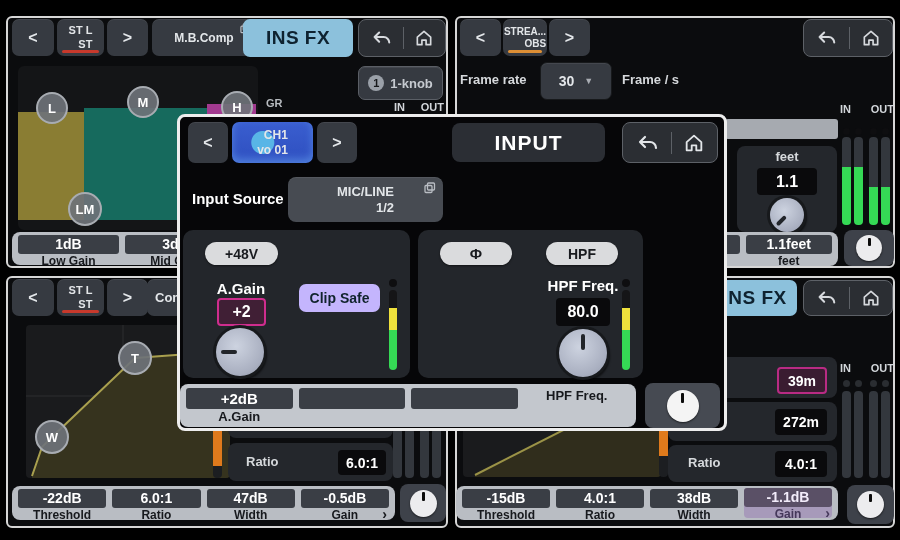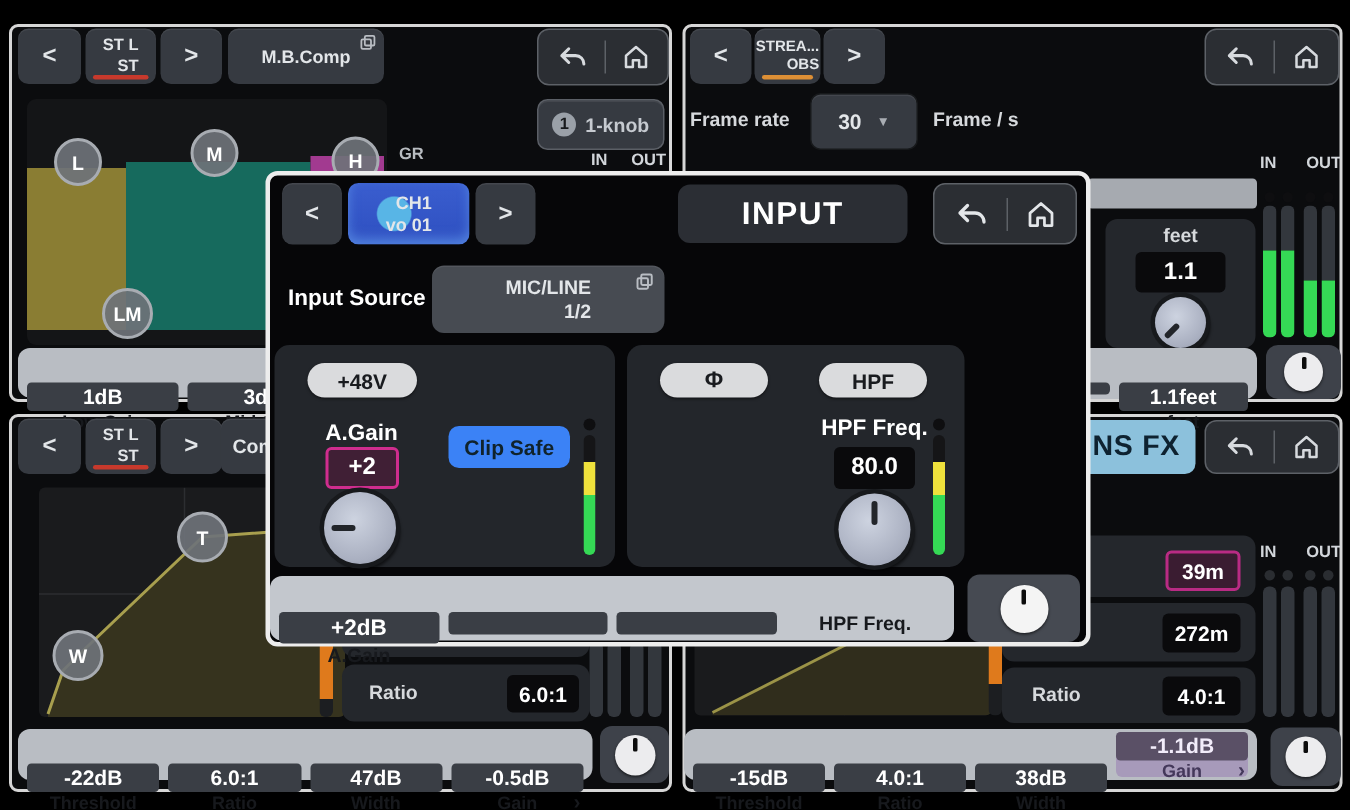--- a/index.html
+++ b/index.html
@@ -11,21 +11,21 @@
     justify-content:center;font-weight:700;box-shadow:inset 0 1px 0 rgba(255,255,255,.07);z-index:1;}
   .chev{font-size:16px;}
   .two{display:flex;flex-direction:column;align-items:flex-end;line-height:1.2;font-size:11px;}
   .ubar{position:absolute;left:5px;right:5px;bottom:3px;height:3px;border-radius:2px;}
   .chip{background:#8cc1dc;border-radius:7px;color:#0e2230;display:flex;align-items:center;
     justify-content:center;font-weight:700;font-size:19px;letter-spacing:.5px;z-index:1;}
   .grp{background:#2b2e33;border:1px solid #5d6167;border-radius:8px;display:flex;
     align-items:center;justify-content:space-evenly;z-index:1;}
   .vsep{width:1px;height:22px;background:#5d6167;}
   .strip{background:#b9bdc3;border-radius:8px;display:flex;gap:6px;padding:3px 6px;z-index:1;}
-  .cell{flex:1;display:flex;flex-direction:column;min-width:0;margin-top:20px;}
+  .cell{flex:1;display:flex;flex-direction:column;min-width:0;}
   .cv{background:#3a3e45;border-radius:3px;color:#fff;font-weight:700;font-size:14px;
     height:19px;line-height:19px;text-align:center;}
   .cl{color:#17191d;font-weight:700;font-size:12px;line-height:14px;text-align:center;position:relative;}
   .kbtn{background:#3e424a;border-radius:8px;display:flex;align-items:center;justify-content:center;z-index:1;}
   .wknob{position:relative;border-radius:50%;background:#ececee;box-shadow:0 1px 2px rgba(0,0,0,.6);}
   .wknob::before{content:"";position:absolute;left:50%;top:10%;width:3px;height:32%;
     margin-left:-1.5px;background:#0c0c0c;border-radius:1px;}
   .knob{border-radius:50%;background:radial-gradient(circle at 42% 38%,#cdd3e0,#a9afc0 68%,#8e94a5);
     box-shadow:0 0 0 3px #17191c,2px 3px 2px 1px rgba(0,0,0,.55);}
   .rot{position:absolute;inset:0;}
@@ -63,20 +63,23 @@
   <div class="a btn chev" style="left:107px;top:19px;width:41px;height:37px">
       <span>&gt;</span>
     </div>
   <div class="a btn" style="left:152px;top:19px;width:104px;height:37px;font-size:12px">
     <span>M.B.Comp</span>
     <svg class="a" style="right:5px;top:4px" width="11" height="11" viewBox="0 0 12 12">
         <rect x="3.5" y="1" width="7" height="7" rx="1" fill="none" stroke="#b9bdc3" stroke-width="1.3"></rect>
         <rect x="1" y="3.5" width="7" height="7" rx="1" fill="none" stroke="#b9bdc3" stroke-width="1.3"></rect>
       </svg>
   </div>
+  <div class="a chip" style="left:243px;top:19px;width:110px;height:38px">
+      <span>INS FX</span>
+    </div>
   <div class="a grp" style="left:358px;top:19px;width:88px;height:38px">
     <svg width="22" height="22" viewBox="0 0 24 24">
         <path d="M10 6 L5 11 L10 16 M5 11 H15 C18.3 11 21 13.7 21 17" fill="none" stroke="#d7dade" stroke-width="2.2" stroke-linecap="round" stroke-linejoin="round"></path>
       </svg>
     <span class="vsep"></span>
     <svg width="20" height="20" viewBox="0 0 24 24">
         <path d="M4 11 L12 4 L20 11 V20 H14.5 V14.5 H9.5 V20 H4 Z" fill="none" stroke="#d7dade" stroke-width="2" stroke-linejoin="round"></path>
       </svg>
   </div>
 
@@ -390,21 +393,21 @@
   <div class="a pill z11" style="left:205px;top:242px;width:73px;height:23px">
       <span>+48V</span>
     </div>
   <div class="a lab z11" style="left:210px;top:280px;width:62px;font-size:15px;color:#fff;text-align:center"><span>A.Gain</span></div>
   <div class="a vbox z11" style="left:217px;top:298px;width:49px;height:28px;font-size:16px;background:#401f35;border:2px solid #cf2d8e">
       <span>+2</span>
     </div>
   <div class="a knob z11" style="left:216px;top:328px;width:48px;height:48px">
       <span class="rot" style="transform:rotate(-90deg)"></span>
     </div>
-  <div class="a z11" style="left:299px;top:284px;width:81px;height:28px;background:#3b82f6;border-radius:7px;color:#10232c;font-weight:700;font-size:14px;display:flex;align-items:center;justify-content:center">
+  <div class="a z11" style="left:299px;top:284px;width:81px;height:28px;background:#c4b5fd;border-radius:7px;color:#10232c;font-weight:700;font-size:14px;display:flex;align-items:center;justify-content:center">
       <span>Clip Safe</span>
     </div>
   <div class="a dot z11" style="left:389px;top:279px;width:8px;height:8px"></div>
   <div class="a mbar z11" style="left:389px;top:290px;width:8px;height:80px">
       <div style="height:18px;background:#151517"></div>
       <div style="height:22px;background:#efe13c"></div>
       <div style="flex:1;background:#35d955"></div>
     </div>
 
   <div class="a z11" style="left:418px;top:230px;width:225px;height:148px;background:#23262b;border-radius:10px"></div>

